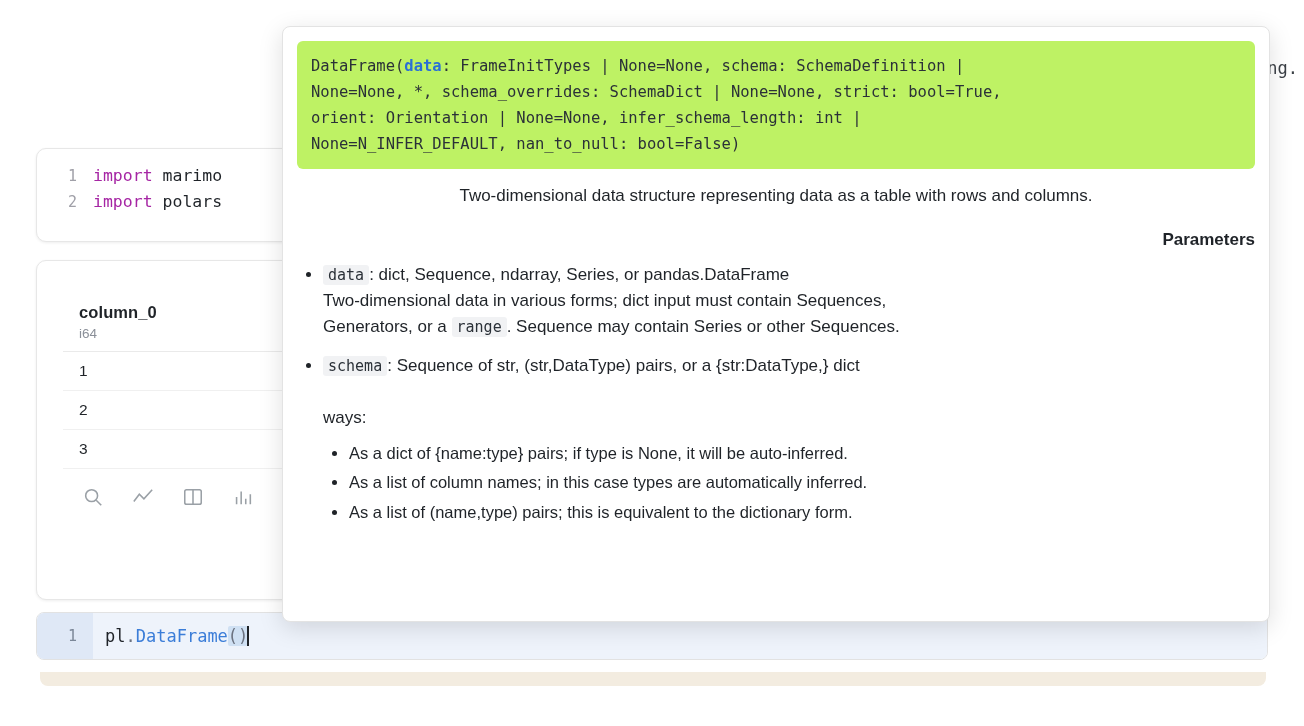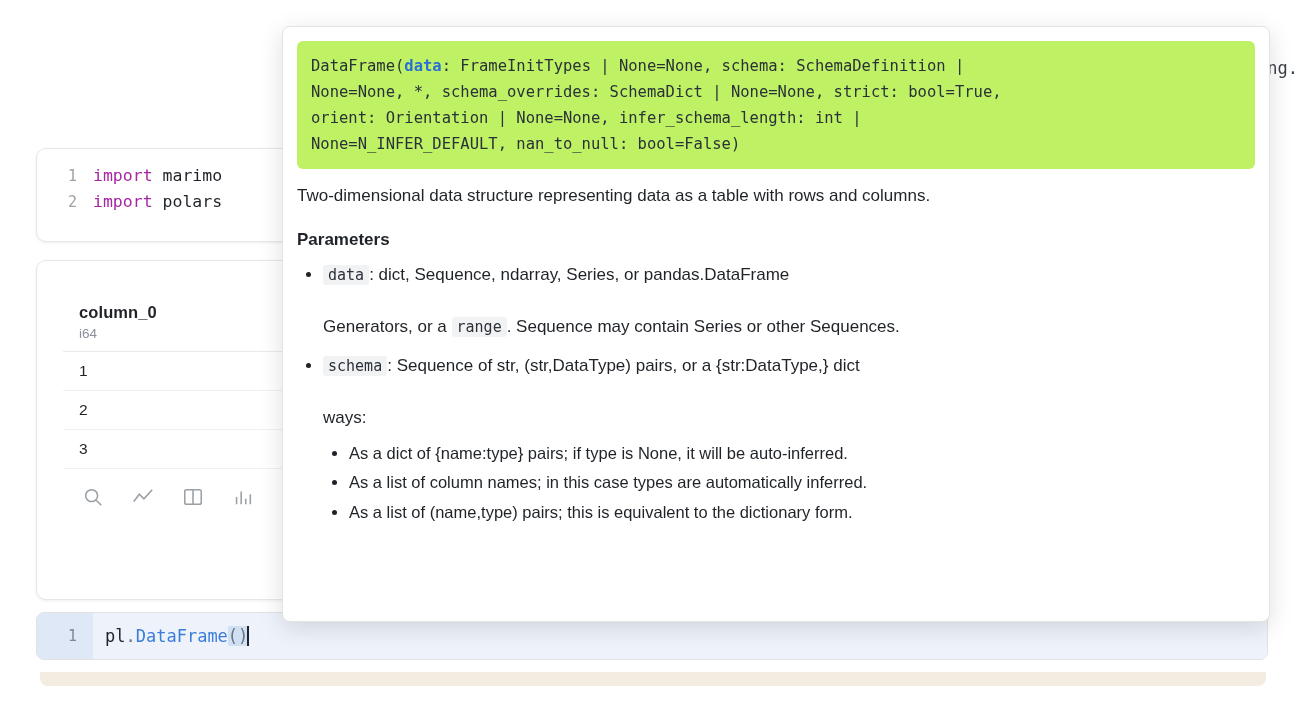--- a/index.html
+++ b/index.html
@@ -215,26 +215,28 @@
   }
   .sig-param { color: #2a6fd6; font-weight: bold; }
   .doc-body {
     padding: 0 14px;
   }
   .doc-summary {
     margin: 16px 0 0 0;
     font-size: 17px;
     color: #1f2328;
     line-height: 1.35;
+    text-align: center;
   }
   .doc-h {
     margin: 22px 0 0 0;
     font-size: 17px;
     font-weight: bold;
     color: #1f2328;
+    text-align: right;
   }
   ul.doc-list {
     margin: 12px 0 0 0;
     padding-left: 26px;
   }
   ul.doc-list > li {
     margin-bottom: 14px;
     font-size: 17px;
     color: #1f2328;
     line-height: 1.52;
@@ -334,21 +336,21 @@
 None=N_INFER_DEFAULT, nan_to_null: bool=False)</span></div>
 
     <div class="doc-body">
       <p class="doc-summary">Two-dimensional data structure representing data as a table with rows and columns.</p>
 
       <p class="doc-h">Parameters</p>
 
       <ul class="doc-list">
         <li>
           <code class="inline">data</code><span>: dict, Sequence, ndarray, Series, or pandas.DataFrame</span><br>
-          <br>
+          <span>Two-dimensional data in various forms; dict input must contain Sequences,</span><br>
           <span>Generators, or a</span>
           <code class="inline">range</code><span>. Sequence may contain Series or other Sequences.</span>
         </li>
         <li>
           <code class="inline">schema</code><span>: Sequence of str, (str,DataType) pairs, or a {str:DataType,} dict</span><br>
           <br>
           <span>ways:</span>
           <ul class="doc-sublist">
             <li>As a dict of {name:type} pairs; if type is None, it will be auto-inferred.</li>
             <li>As a list of column names; in this case types are automatically inferred.</li>

